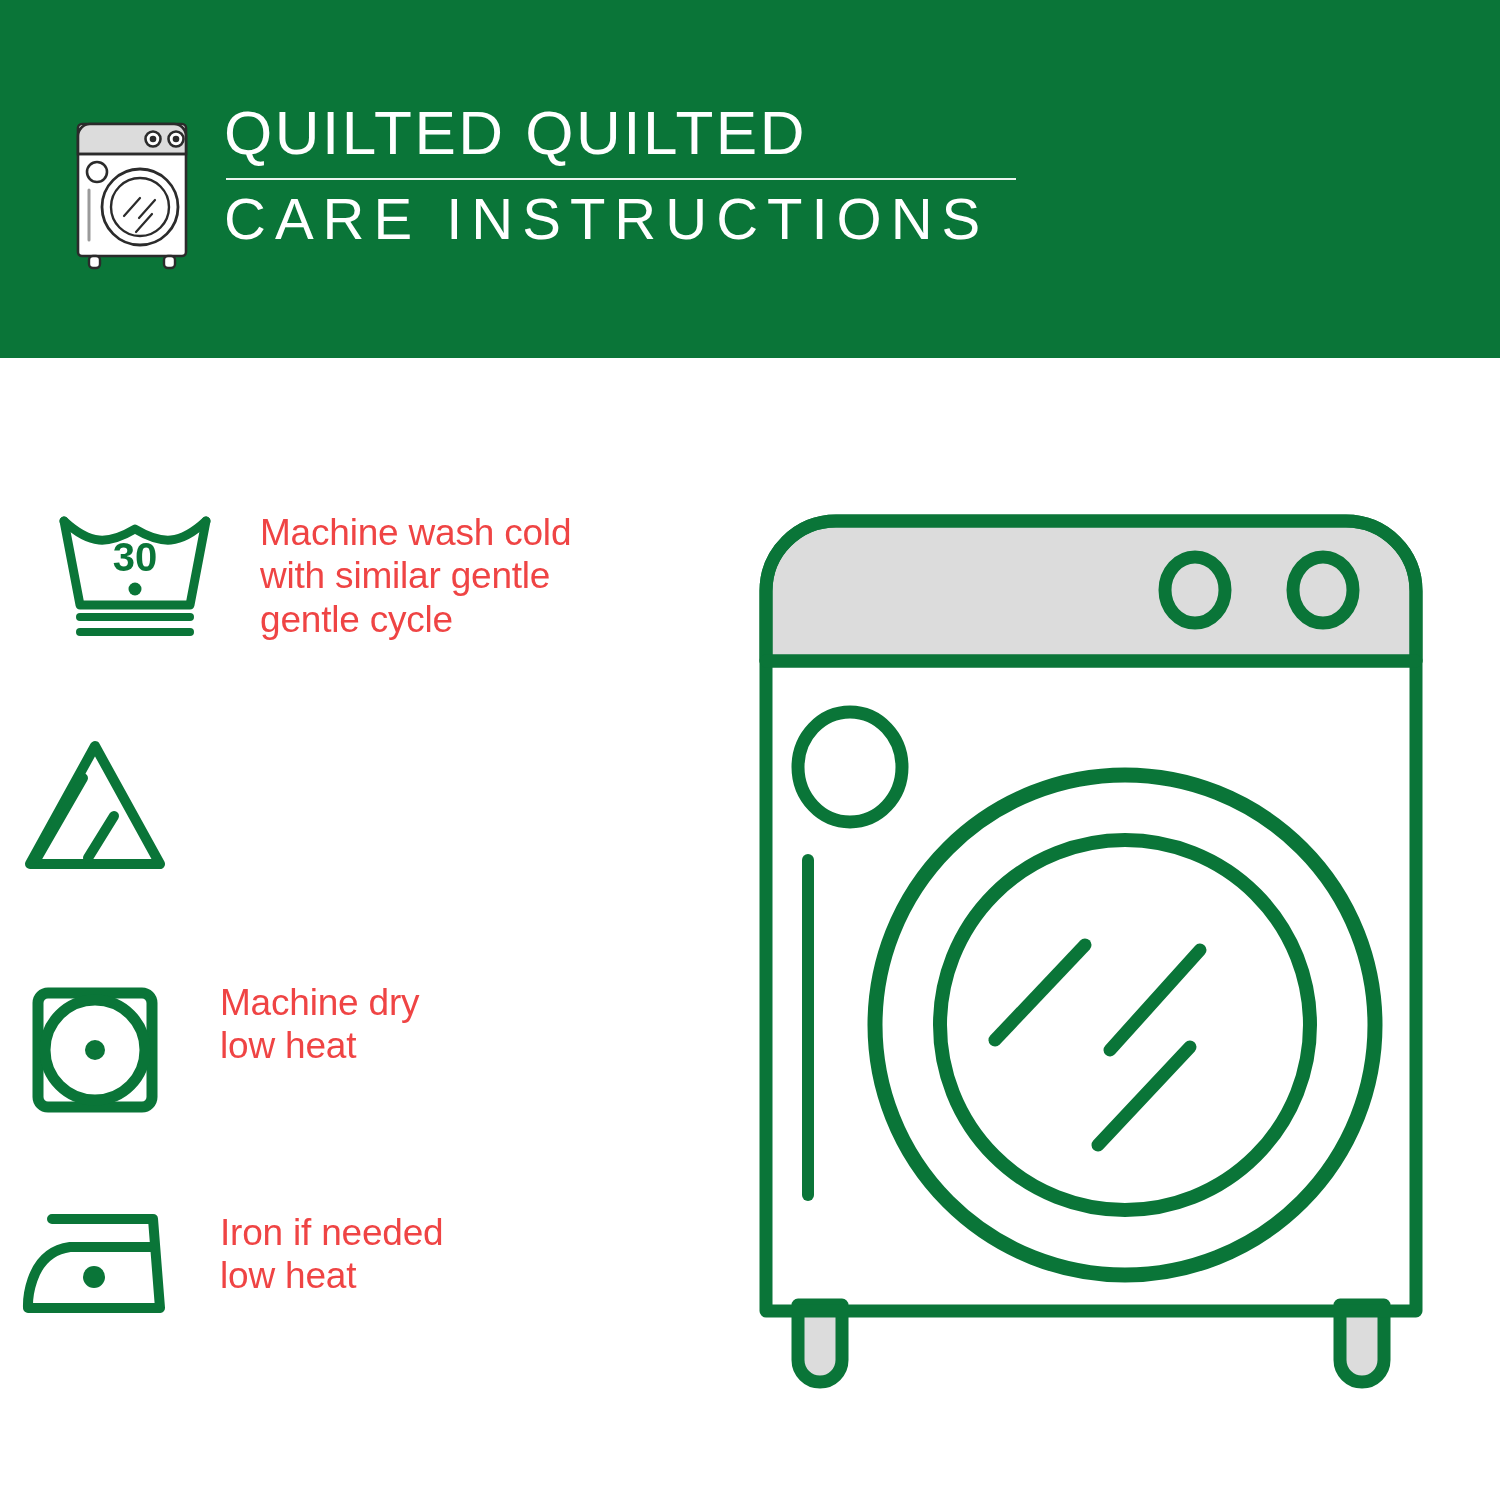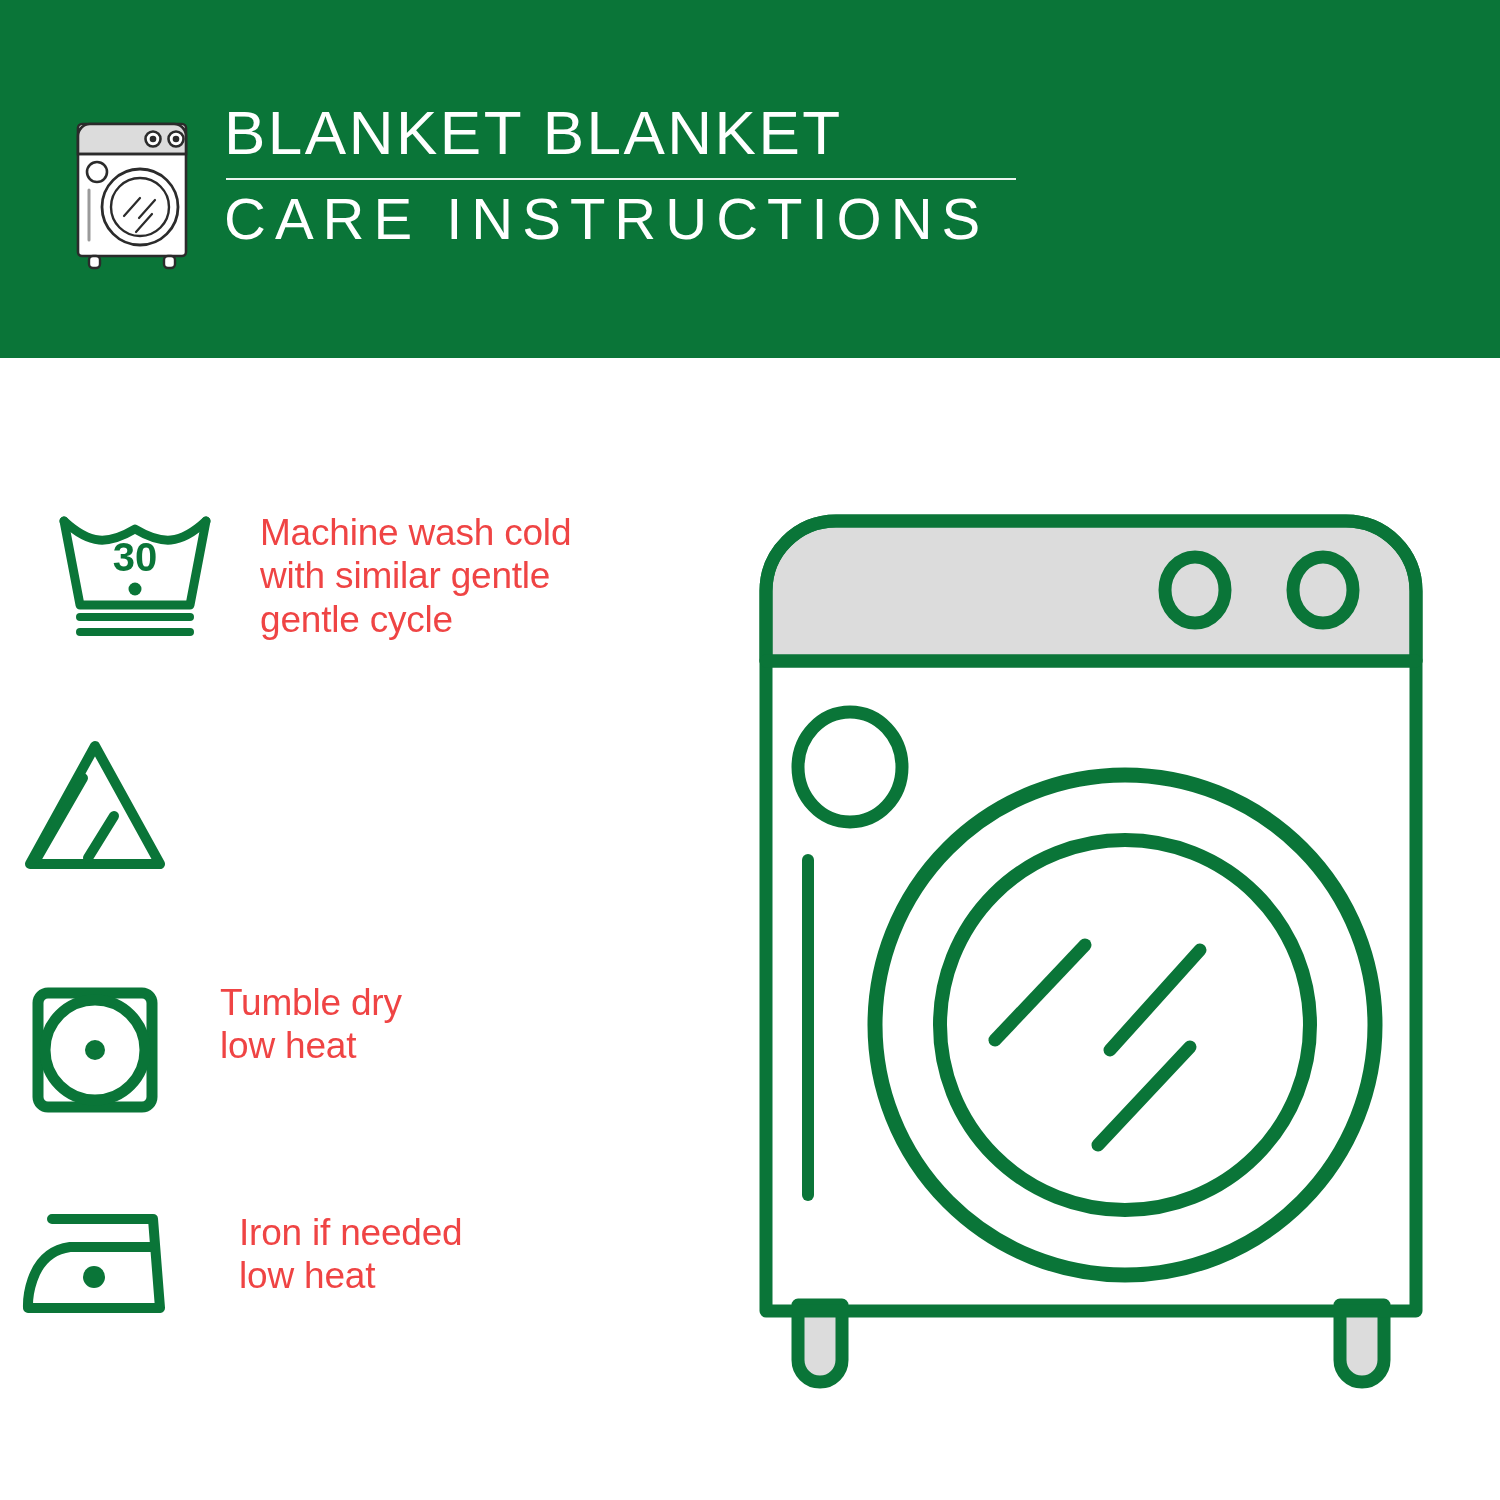--- a/index.html
+++ b/index.html
@@ -64,21 +64,21 @@
     line-height:1.17;
     font-weight:400;
     font-family:"Liberation Sans", sans-serif;
     letter-spacing:-.2px;
   }
   .care-row .txt span { display:block; white-space:nowrap; }
 
   .row-0 { top:110px;padding-left:40px;  }
   .row-1 { top:335px;  }
   .row-2 { top:580px;  }
-  .row-3 { top:810px;gap:19px;  }
+  .row-3 { top:810px;  }
 
   
   .washer-wrap {
     position:absolute; left:740px; top:495px;
     width:720px; height:930px;
   }
 </style>
 </head>
 <body>
 
@@ -109,21 +109,21 @@
           <line x1="64" y1="110" x2="80" y2="92" stroke="#2b2b2b" stroke-width="2.2" stroke-linecap="round"></line>
           <line x1="79" y1="112" x2="95" y2="94" stroke="#2b2b2b" stroke-width="2.2" stroke-linecap="round"></line>
           <line x1="76" y1="126" x2="92" y2="108" stroke="#2b2b2b" stroke-width="2.2" stroke-linecap="round"></line>
 
           <rect x="29" y="150" width="11" height="12" rx="4" fill="#ffffff" stroke="#2b2b2b" stroke-width="2.4"></rect>
           <rect x="104" y="150" width="11" height="12" rx="4" fill="#ffffff" stroke="#2b2b2b" stroke-width="2.4"></rect>
         </svg>
       </div>
 
       <div class="header-titles">
-        <div class="title-main">BLANKET BLANKET</div>
+        <div class="title-main">QUILTED QUILTED</div>
         <div class="title-rule"></div>
         <div class="title-sub">CARE INSTRUCTIONS</div>
       </div>
 
     </div>
   </div>
 
   <div class="care-list">
 
     <div class="care-row row-0">
@@ -160,21 +160,21 @@
 
     <div class="care-row row-2">
       <div class="sym">
         <svg viewBox="0 0 150 150" width="150" height="150" aria-hidden="true">
           <rect x="18" y="18" width="114" height="114" rx="10" fill="none" stroke="#0a7538" stroke-width="11"></rect>
           <circle cx="75" cy="75" r="50" fill="none" stroke="#0a7538" stroke-width="11"></circle>
           <circle cx="75" cy="75" r="10" fill="#0a7538"></circle>
         </svg>
       </div>
       <div class="txt">
-        <span>Tumble dry</span>
+        <span>Machine dry</span>
         <span>low heat</span>
       </div>
     </div>
 
     <div class="care-row row-3">
       <div class="sym">
         <svg viewBox="0 0 170 120" width="170" height="120" aria-hidden="true">
           <path d="M42 14 L143 14 L150 103 L18 103
                    C18 103 16 48 60 42 L143 42" fill="none" stroke="#0a7538" stroke-width="10" stroke-linecap="round" stroke-linejoin="round"></path>
           <circle cx="84" cy="72" r="11" fill="#0a7538"></circle>

